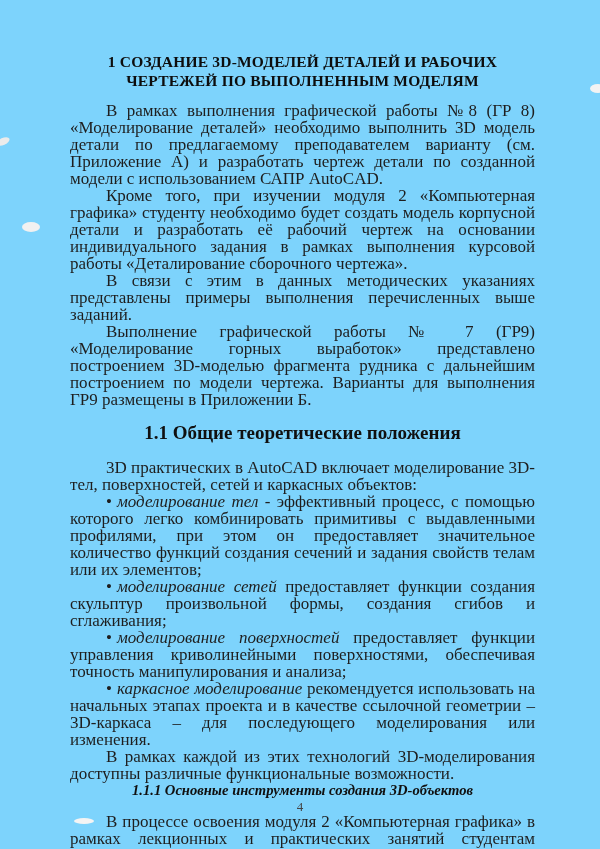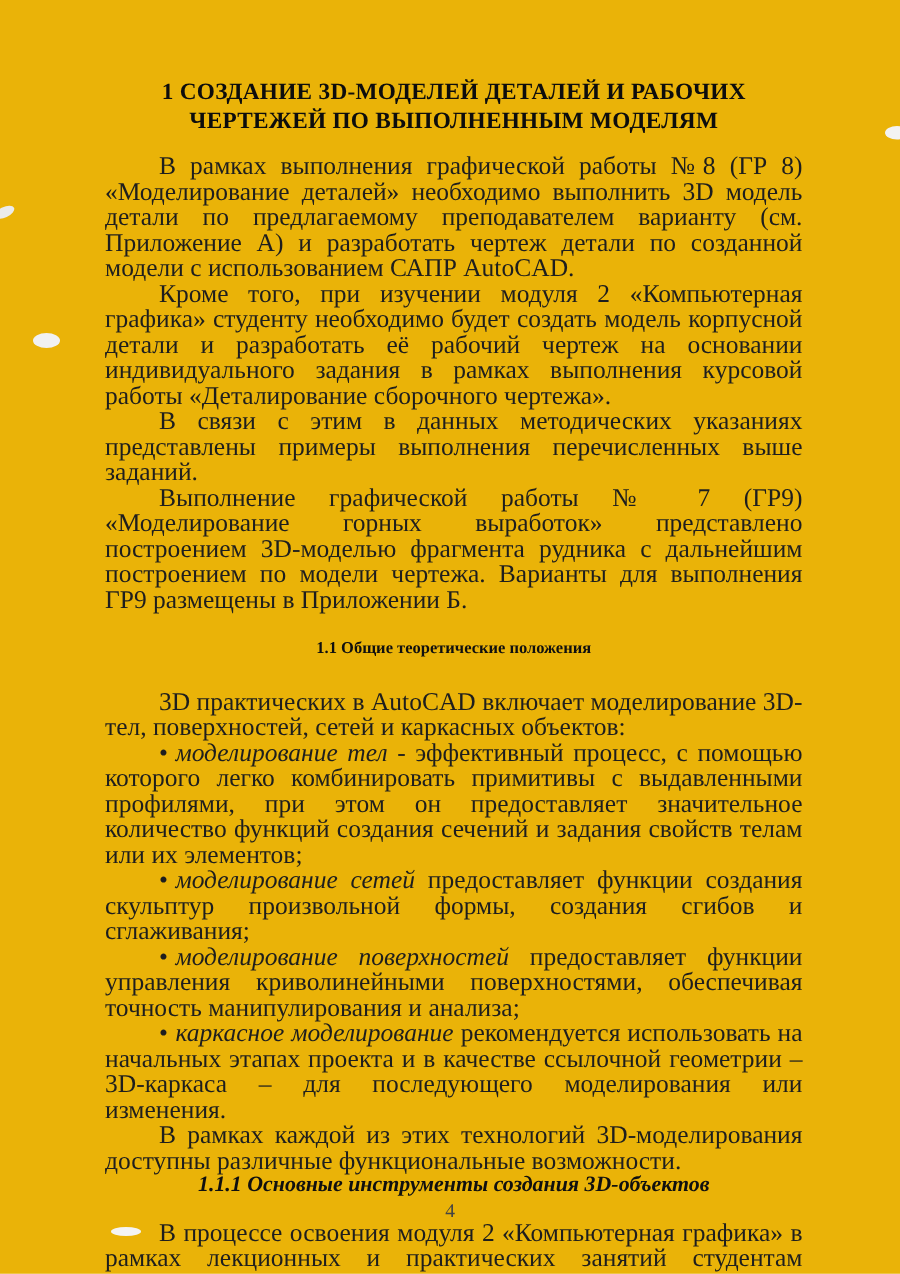--- a/index.html
+++ b/index.html
@@ -5,21 +5,21 @@
   html, body { margin: 0; padding: 0; }
   body {
     width: 600px;
     background: #ffffff;
     font-family: "Liberation Serif", "DejaVu Serif", serif;
   }
   .page {
     position: relative;
     width: 600px;
     height: 849px;
-    background: #eab308;
+    background: #7dd3fc;
     overflow: hidden;
     color: #1e1e1e;
   }
   .content {
     position: absolute;
     left: 70px;
     right: 65px;
     top: 52px;
   }
   .doc-title {
@@ -37,21 +37,21 @@
     line-height: 17px;
     text-align: justify;
     text-indent: 36px;
     color: #1e1e1e;
   }
   .force-justify { text-align-last: justify; }
   .h2 {
     margin: 16px 0 18px 0;
     text-align: center;
     font-weight: bold;
-    font-size: 11px;
+    font-size: 19px;
     line-height: 17px;
     color: #101010;
   }
   .h3 {
     margin: 0 0 14px 0;
     text-align: center;
     font-weight: bold;
     font-style: italic;
     font-size: 14.6px;
     line-height: 17px;

